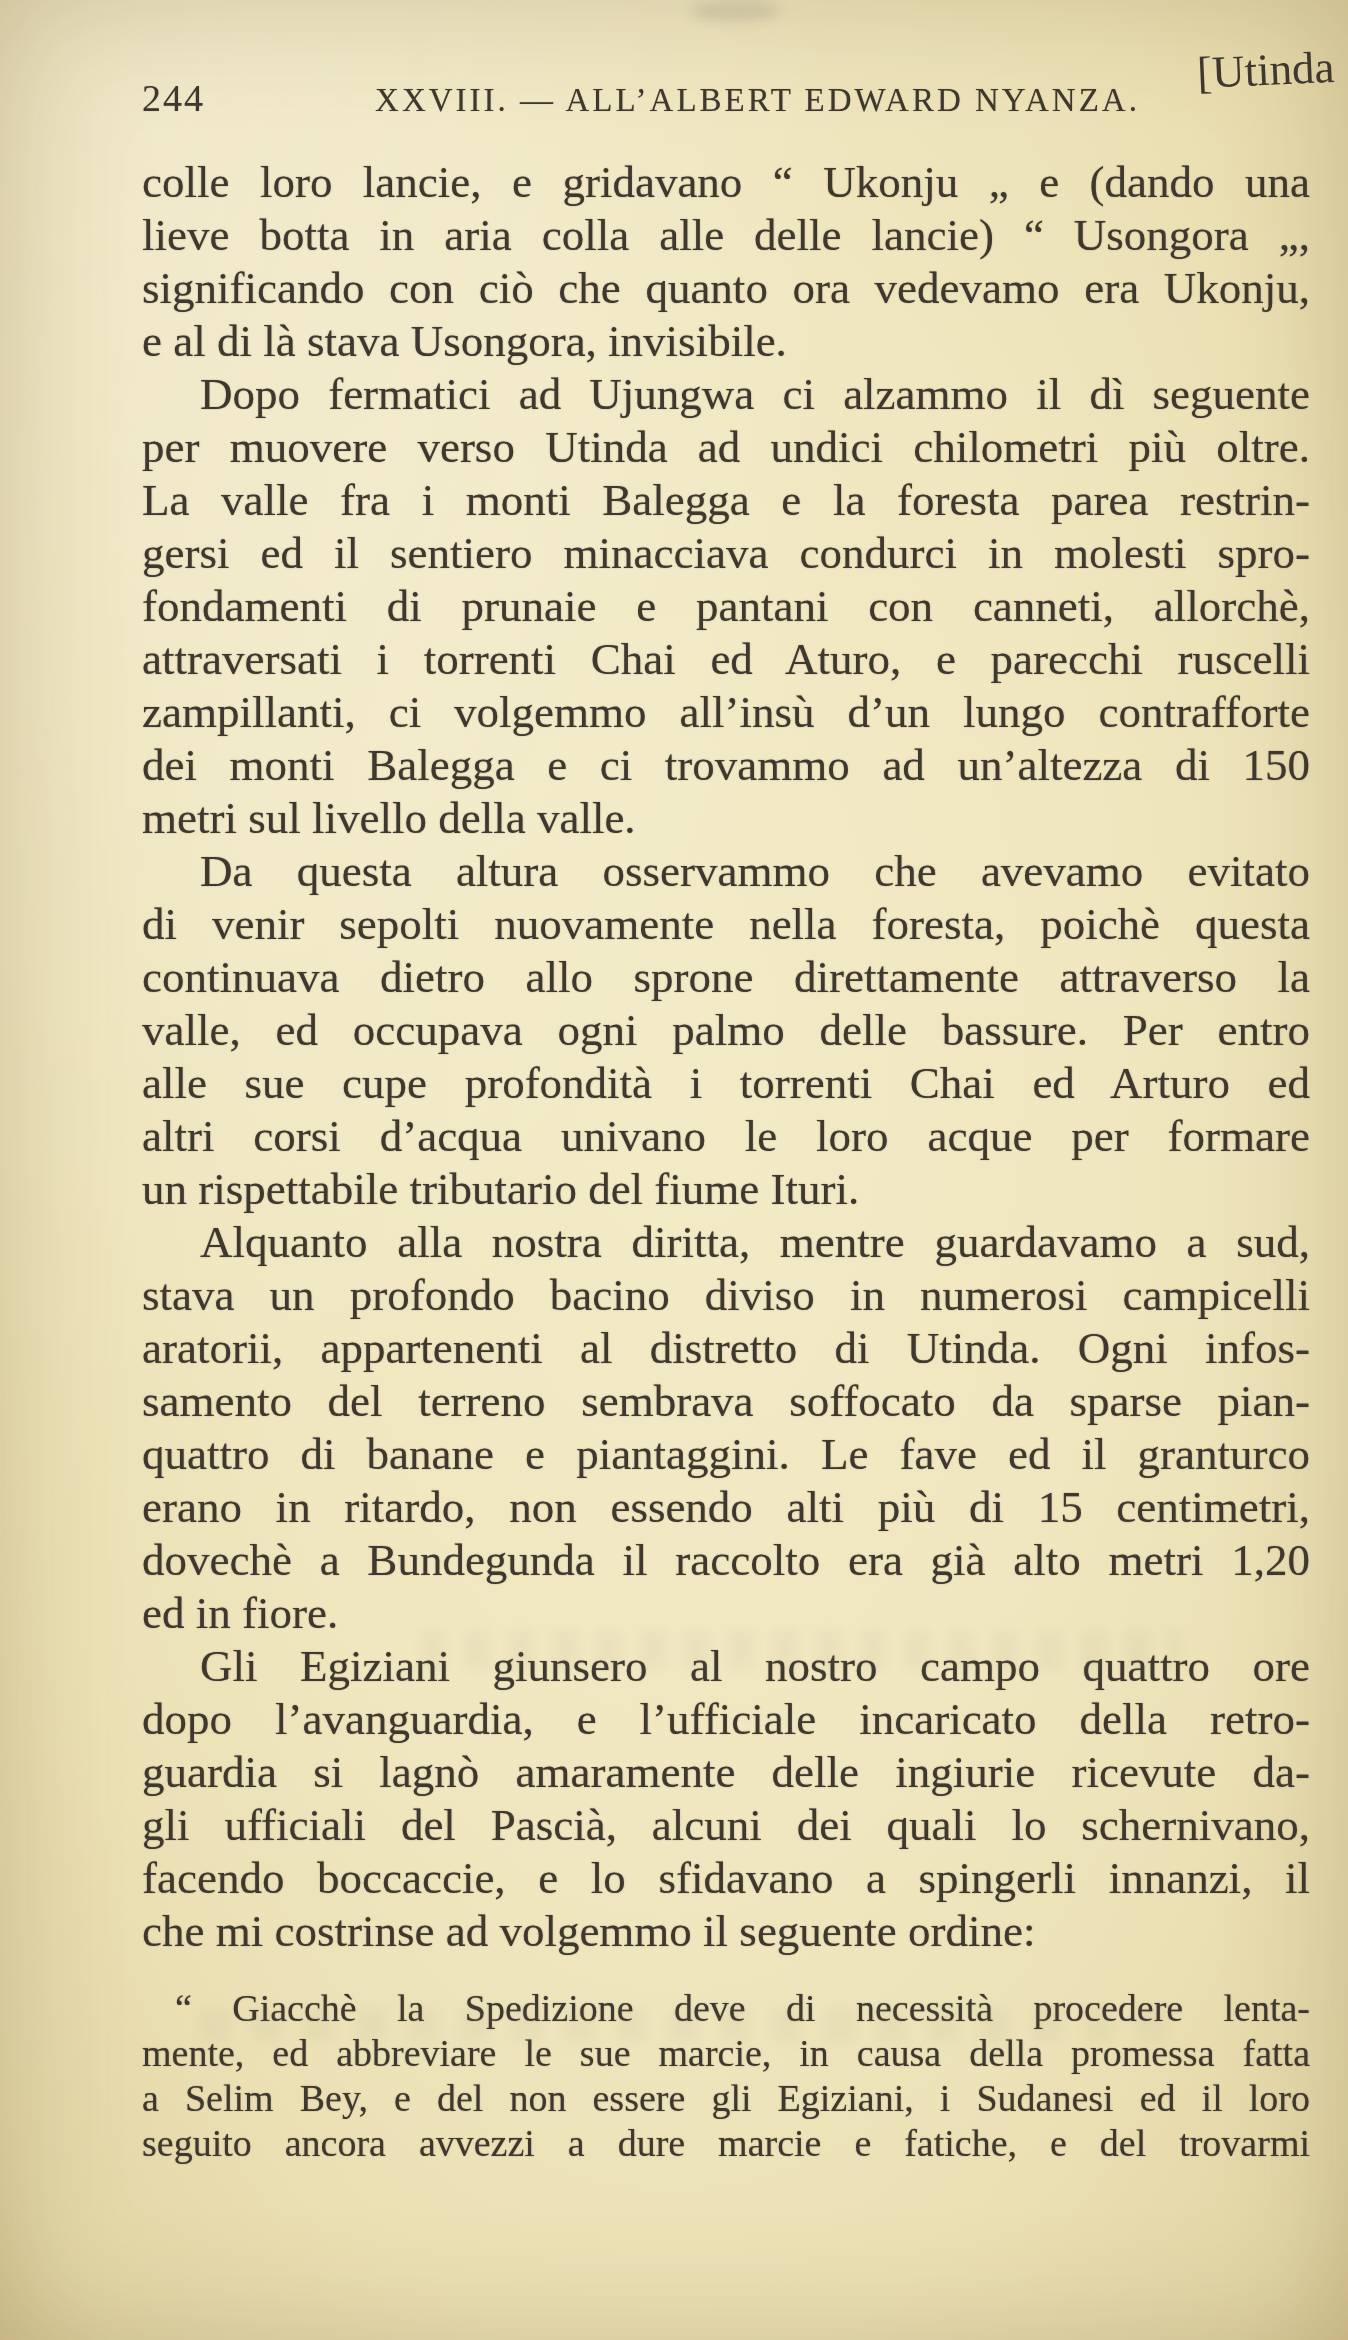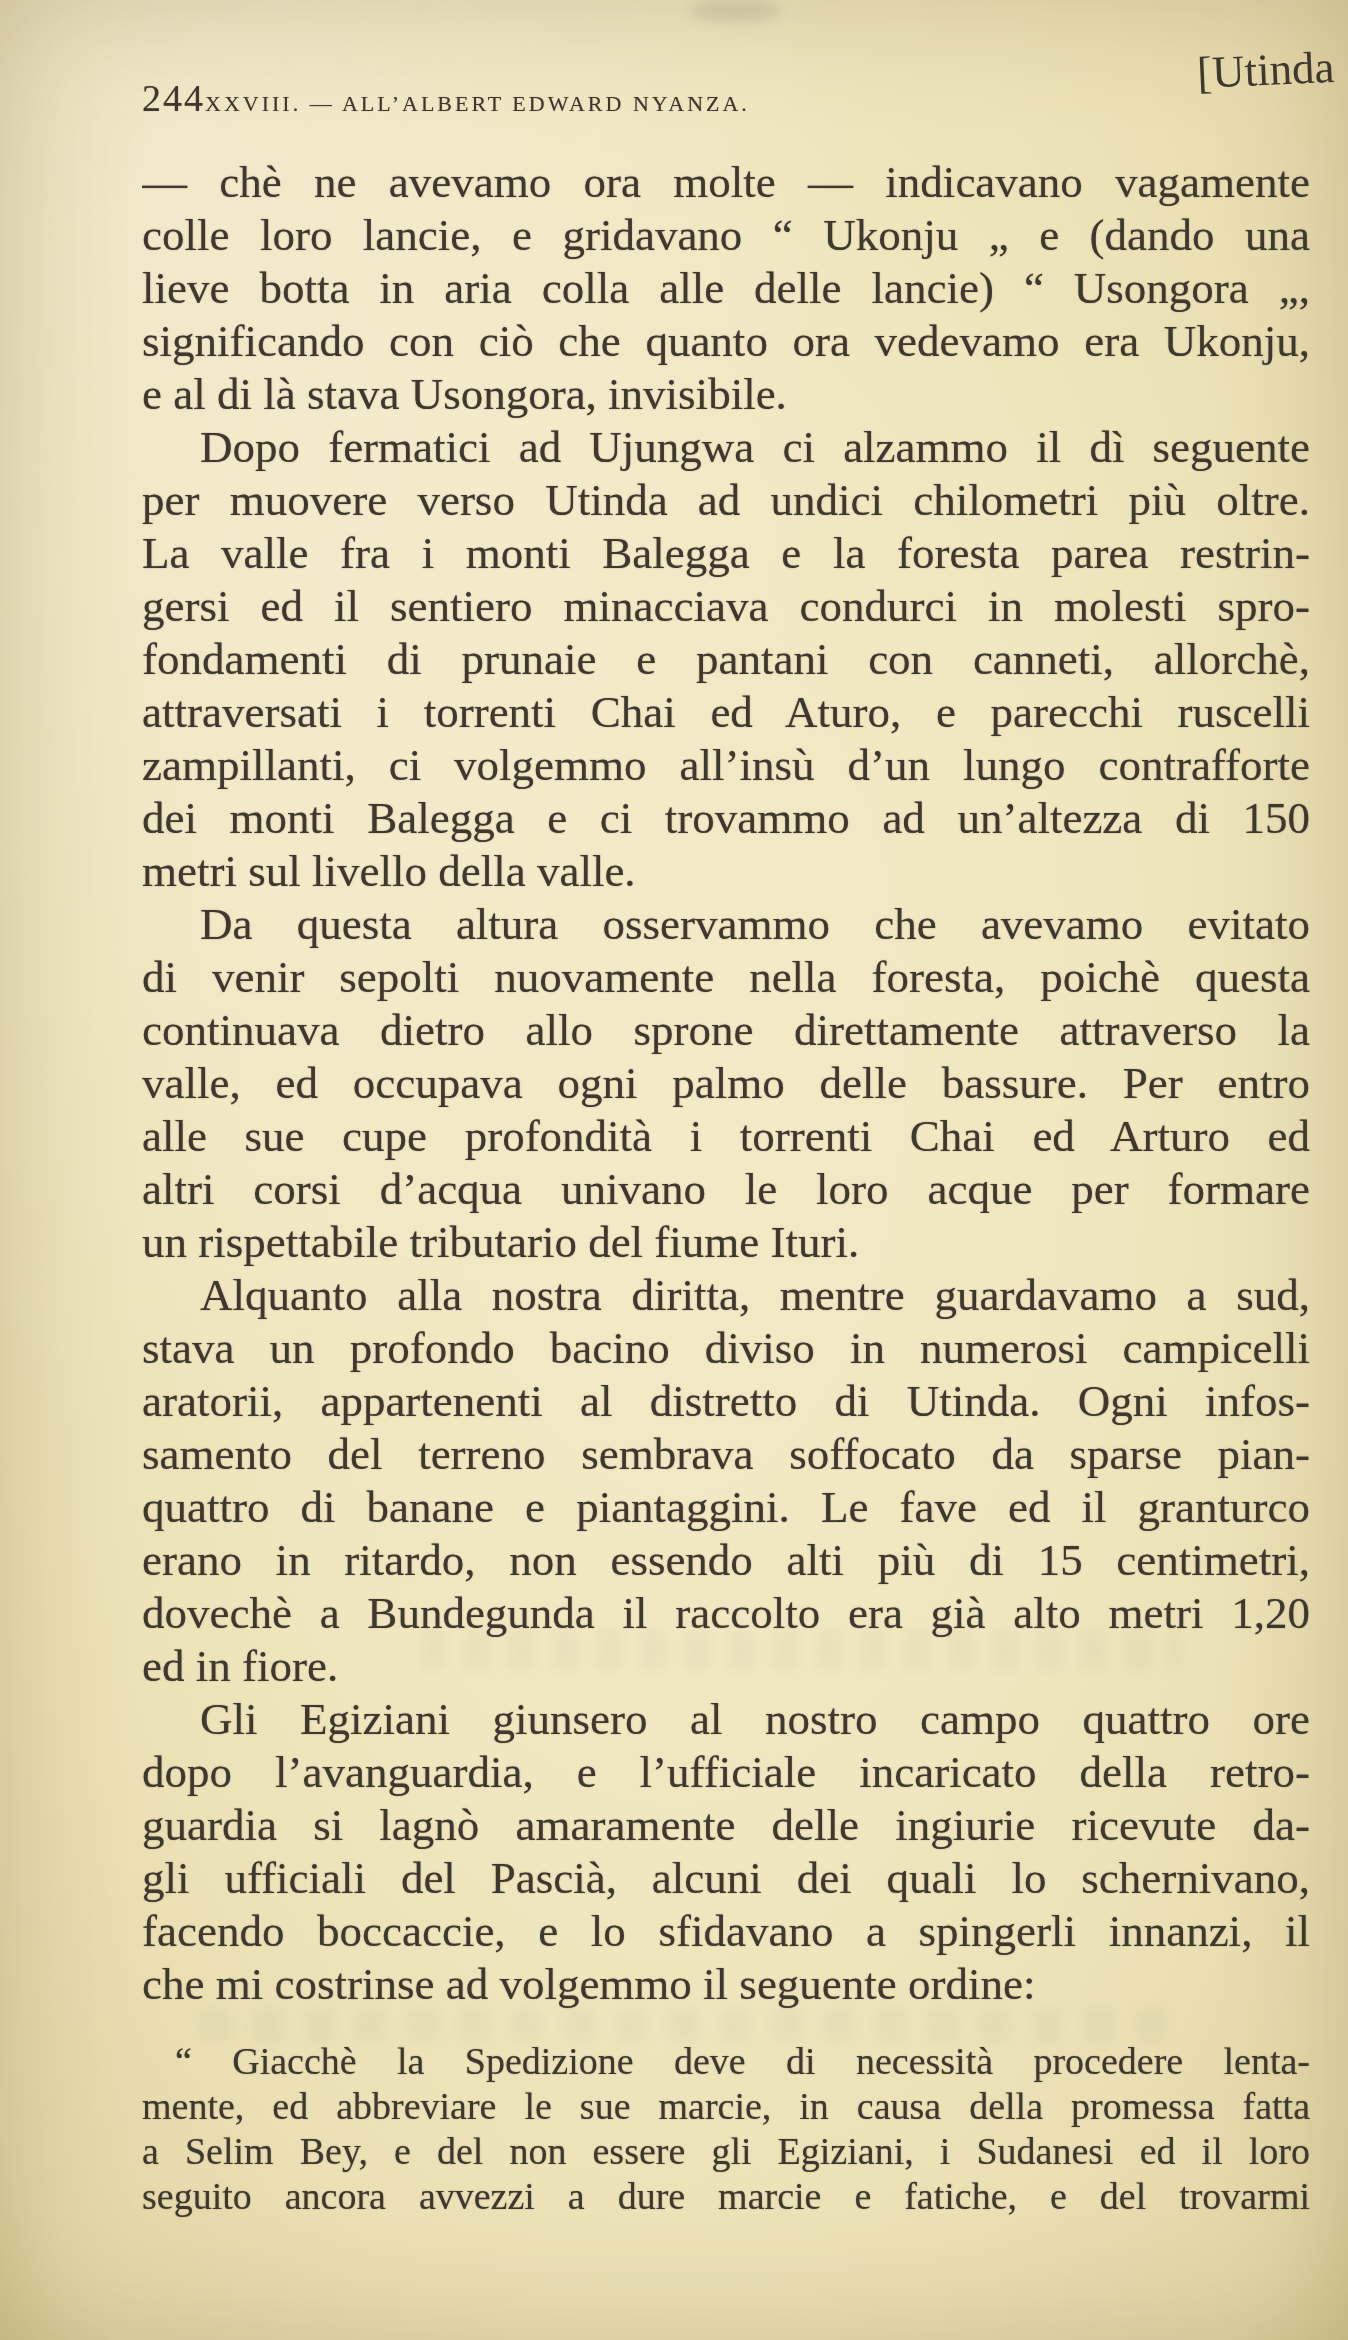--- a/index.html
+++ b/index.html
@@ -42,22 +42,22 @@
     position: relative;
     display: flex;
     align-items: baseline;
     padding: 56px 38px 0 142px;
     text-shadow: 0 0 1px rgba(62,52,40,0.45);
     margin-top: 20px;
   }
   .page-number { font-size: 38px; letter-spacing: 2px; }
   .running-title {
     flex: 1;
-    text-align: left;
-    font-size: 22px;
+    text-align: center;
+    font-size: 33px;
     letter-spacing: 3px;
     white-space: nowrap;
   }
   .margin-note {
     position: absolute;
     right: 14px;
     top: 44px;
     font-size: 45px;
     transform: rotate(-2.5deg);
   }
@@ -88,21 +88,20 @@
   <div class="smudge bleed2"></div>
 
   <div class="header">
     <span class="page-number">244</span>
     <span class="running-title">XXVIII. — ALL’ALBERT EDWARD NYANZA.</span>
   </div>
   <span class="margin-note">[Utinda</span>
 
   <div class="text-body">
       <div class="para body">
-        <div class="line first">— chè ne avevamo ora molte — indicavano vagamente</div>
         <div class="line">colle loro lancie, e gridavano “ Ukonju „ e (dando una</div>
         <div class="line">lieve botta in aria colla alle delle lancie) “ Usongora „,</div>
         <div class="line">significando con ciò che quanto ora vedevamo era Ukonju,</div>
         <div class="line lastline">e al di là stava Usongora, invisibile.</div>
       </div>
       <div class="para body indented">
         <div class="line first">Dopo fermatici ad Ujungwa ci alzammo il dì seguente</div>
         <div class="line">per muovere verso Utinda ad undici chilometri più oltre.</div>
         <div class="line">La valle fra i monti Balegga e la foresta parea restrin-</div>
         <div class="line">gersi ed il sentiero minacciava condurci in molesti spro-</div>

